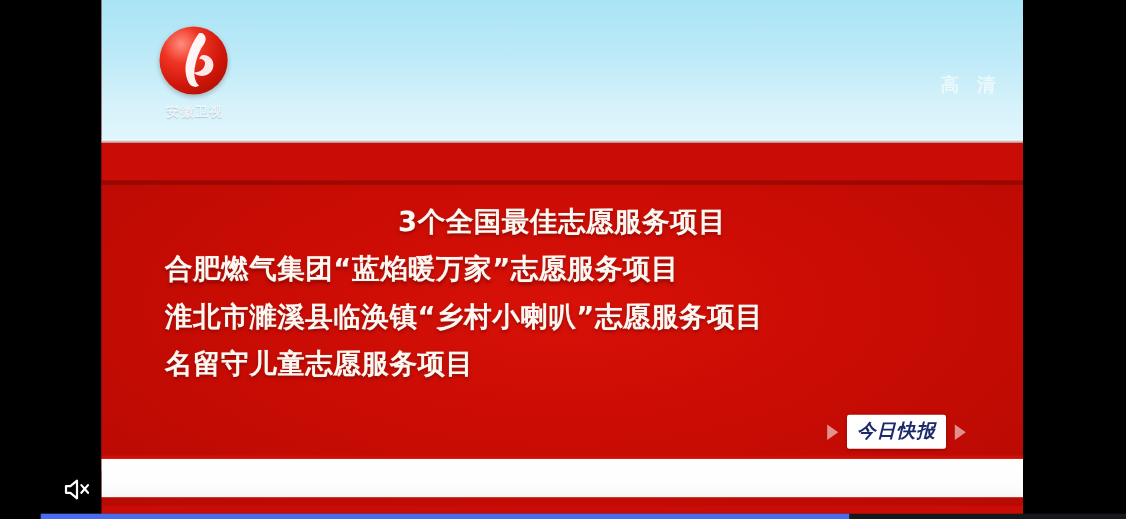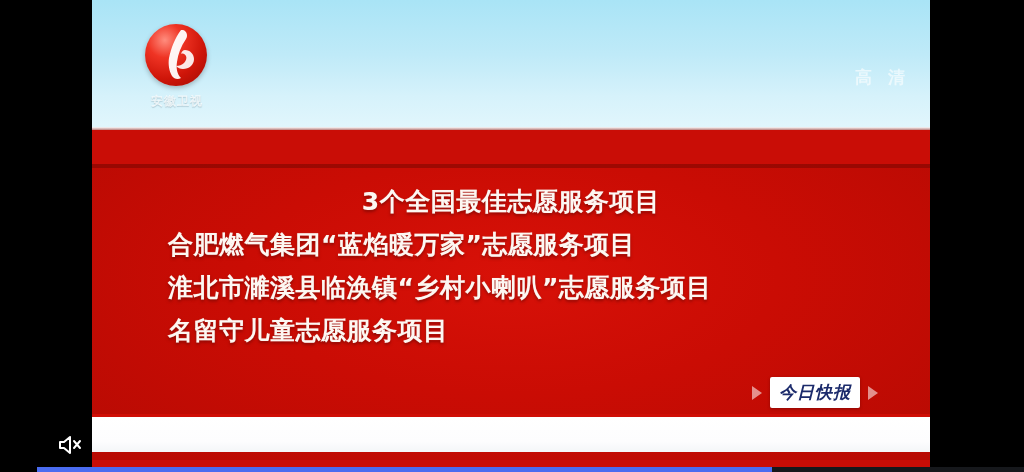--- a/index.html
+++ b/index.html
@@ -138,21 +138,21 @@
     font-size:25px;
     font-weight:700;
     line-height:43px;
     letter-spacing:.5px;
     white-space:nowrap;
     text-shadow:
       0 2px 3px rgba(90,5,2,.55),
       0 0 1px rgba(255,255,255,.35);
   }
   .body-line.center { text-align:center; }
-  .body-line.left   { text-align:left; padding-left:76px; }
+  .body-line.left   { text-align:left; padding-left:58px; }
 
   
   #program-badge {
     position:absolute;
     right:52px; bottom:52px;
     display:flex;
     align-items:center;
     gap:8px;
     z-index:8;
   }

